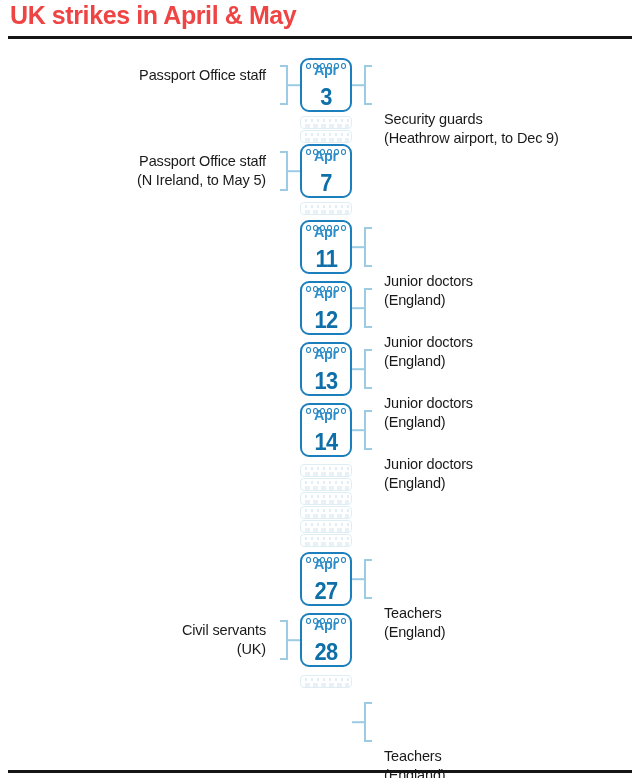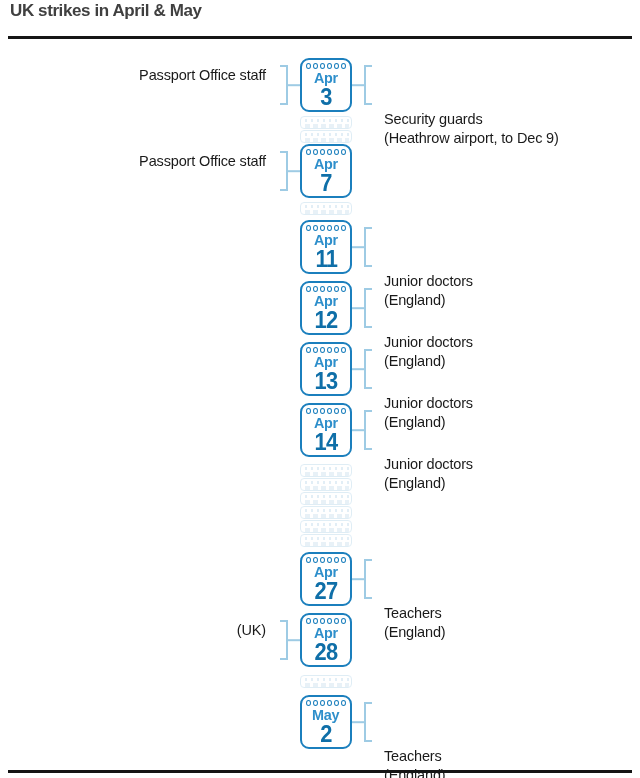--- a/index.html
+++ b/index.html
@@ -20,24 +20,24 @@
   #header {
     position: absolute;
     left: 0; top: 0;
     width: 640px;
     height: 40px;
   }
   #page-title {
     position: absolute;
     left: 10px;
     top: 1px;
-    font-size: 17px;
+    font-size: 25px;
     font-weight: bold;
     letter-spacing: -0.4px;
-    color: #404040;
+    color: #ef4444;
     white-space: nowrap;
   }
   #title-rule {
     position: absolute;
     left: 8px;
     top: 36px;
     width: 624px;
     height: 3px;
     background: #151515;
   }
@@ -76,21 +76,21 @@
     width: 5px;
     height: 6px;
     box-sizing: border-box;
     border: 1.3px solid #1b7fbd;
     border-radius: 50%;
     background: #fff;
   }
   .cal .mon {
     position: absolute;
     left: 0; right: 0;
-    top: 9px;
+    top: 1px;
     text-align: center;
     font-size: 15.5px;
     line-height: 17px;
     font-weight: bold;
     letter-spacing: -0.3px;
     color: #2e8fcb;
   }
   .cal .day {
     position: absolute;
     left: 0; right: 0;
@@ -266,20 +266,21 @@
       <div class="day"><span>7</span></div>
     </div>
     <div class="conn" style="top: 111px; height: 40px; left: 274px; width: 26px;">
       <div class="bar" style="right: 12px;"></div>
       <div class="stem" style="right: 0px; width: 12px;"></div>
       <div class="tip t" style="right: 12px;"></div>
       <div class="tip b" style="right: 12px;"></div>
     </div>
     <div class="label left" style="top: 112px; left: 0px; width: 266px; padding-right: 4px;">
       <span class="l1">Passport Office staff</span>
+      <span class="l2">(N Ireland, to May 5)</span>
     </div>
     <div class="cal" style="left: 300px; top: 180px;">
       <div class="rings">
         <i></i>
         <i></i>
         <i></i>
         <i></i>
         <i></i>
         <i></i>
       </div>
@@ -396,33 +397,22 @@
       <div class="mon"><span>Apr</span></div>
       <div class="day"><span>28</span></div>
     </div>
     <div class="conn" style="top: 580px; height: 40px; left: 274px; width: 26px;">
       <div class="bar" style="right: 12px;"></div>
       <div class="stem" style="right: 0px; width: 12px;"></div>
       <div class="tip t" style="right: 12px;"></div>
       <div class="tip b" style="right: 12px;"></div>
     </div>
     <div class="label left" style="top: 581px; left: 0px; width: 266px; padding-right: 4px;">
+      <span class="l1">Civil servants</span>
       <span class="l2">(UK)</span>
-    </div>
-    <div class="cal" style="left: 300px; top: 655px;">
-      <div class="rings">
-        <i></i>
-        <i></i>
-        <i></i>
-        <i></i>
-        <i></i>
-        <i></i>
-      </div>
-      <div class="mon"><span>May</span></div>
-      <div class="day"><span>2</span></div>
     </div>
     <div class="conn" style="top: 662px; height: 40px; left: 352px; width: 26px;">
       <div class="bar" style="left: 12px;"></div>
       <div class="stem" style="left: 0px; width: 12px;"></div>
       <div class="tip t" style="left: 12px;"></div>
       <div class="tip b" style="left: 12px;"></div>
     </div>
     <div class="label right" style="top: 663px; left: 384px; width: 256px;">
       <span class="l1">Teachers</span>
       <span class="l2">(England)</span>

